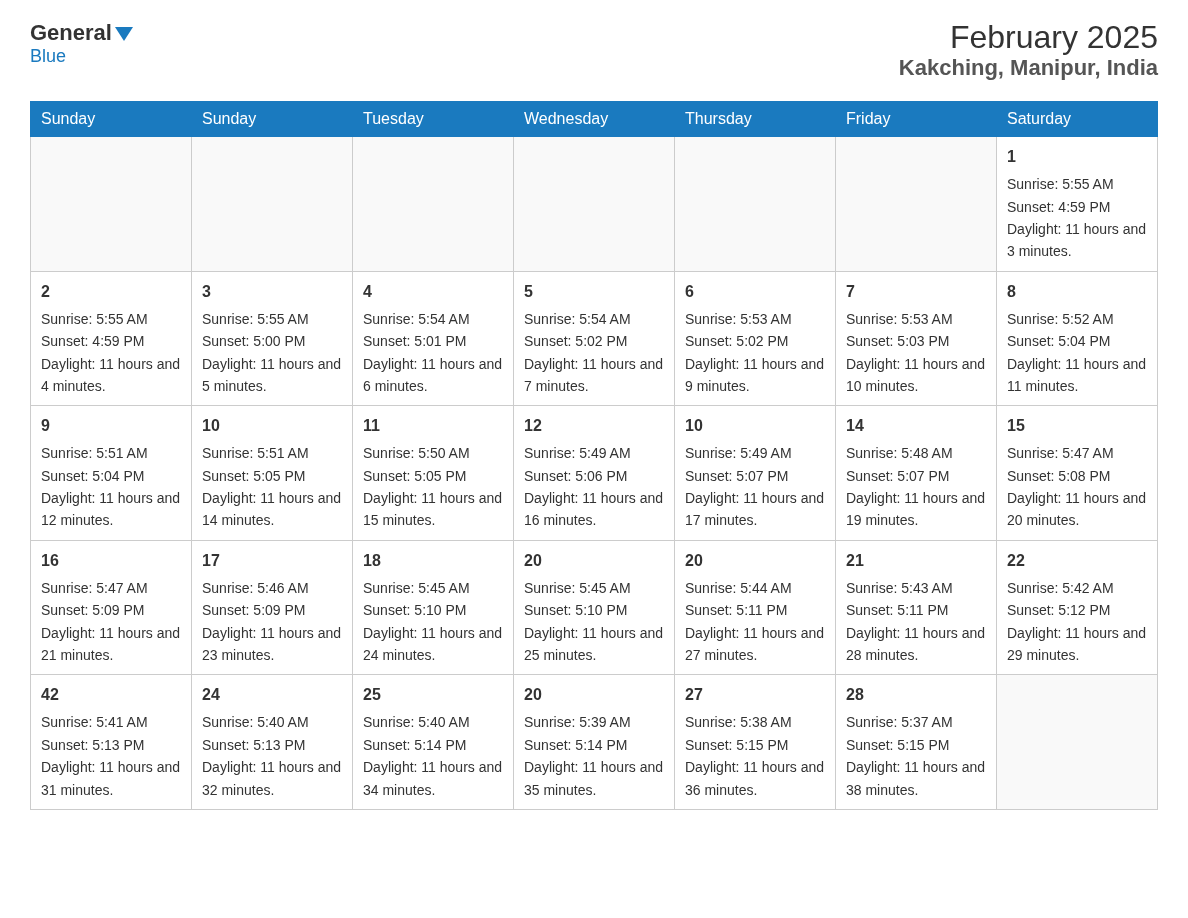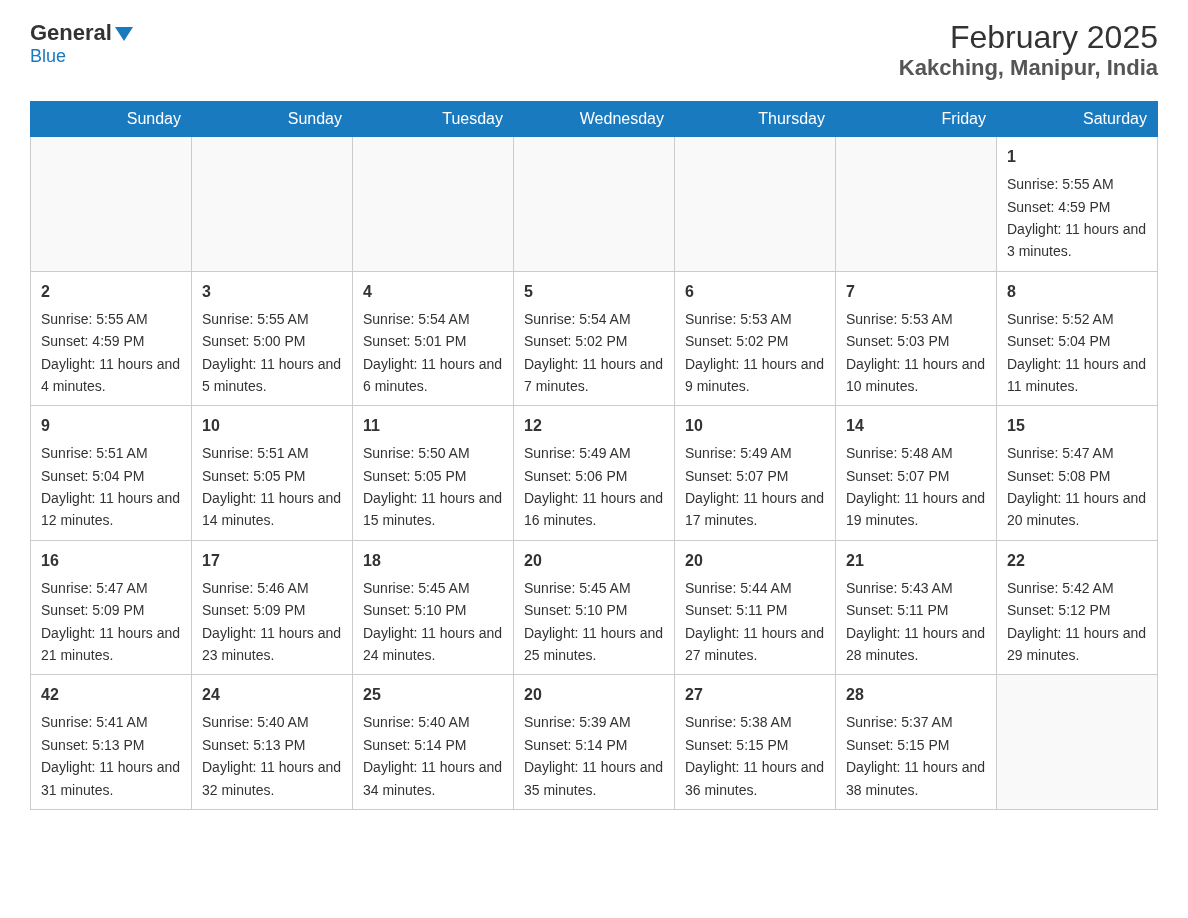--- a/index.html
+++ b/index.html
@@ -44,21 +44,21 @@
       width: 100%;
       border-collapse: collapse;
       border: 1px solid #ccc;
     }
     .calendar th {
       background-color: #1a7abf;
       color: #fff;
       font-size: 16px;
       font-weight: normal;
       padding: 8px 10px;
-      text-align: right;
+      text-align: left;
       border: 1px solid #1a7abf;
     }
     .calendar td {
       vertical-align: top;
       padding: 8px 10px;
       border: 1px solid #ccc;
       width: calc(100% / 7);
       min-height: 110px;
       font-size: 13px;
       line-height: 1.5;

